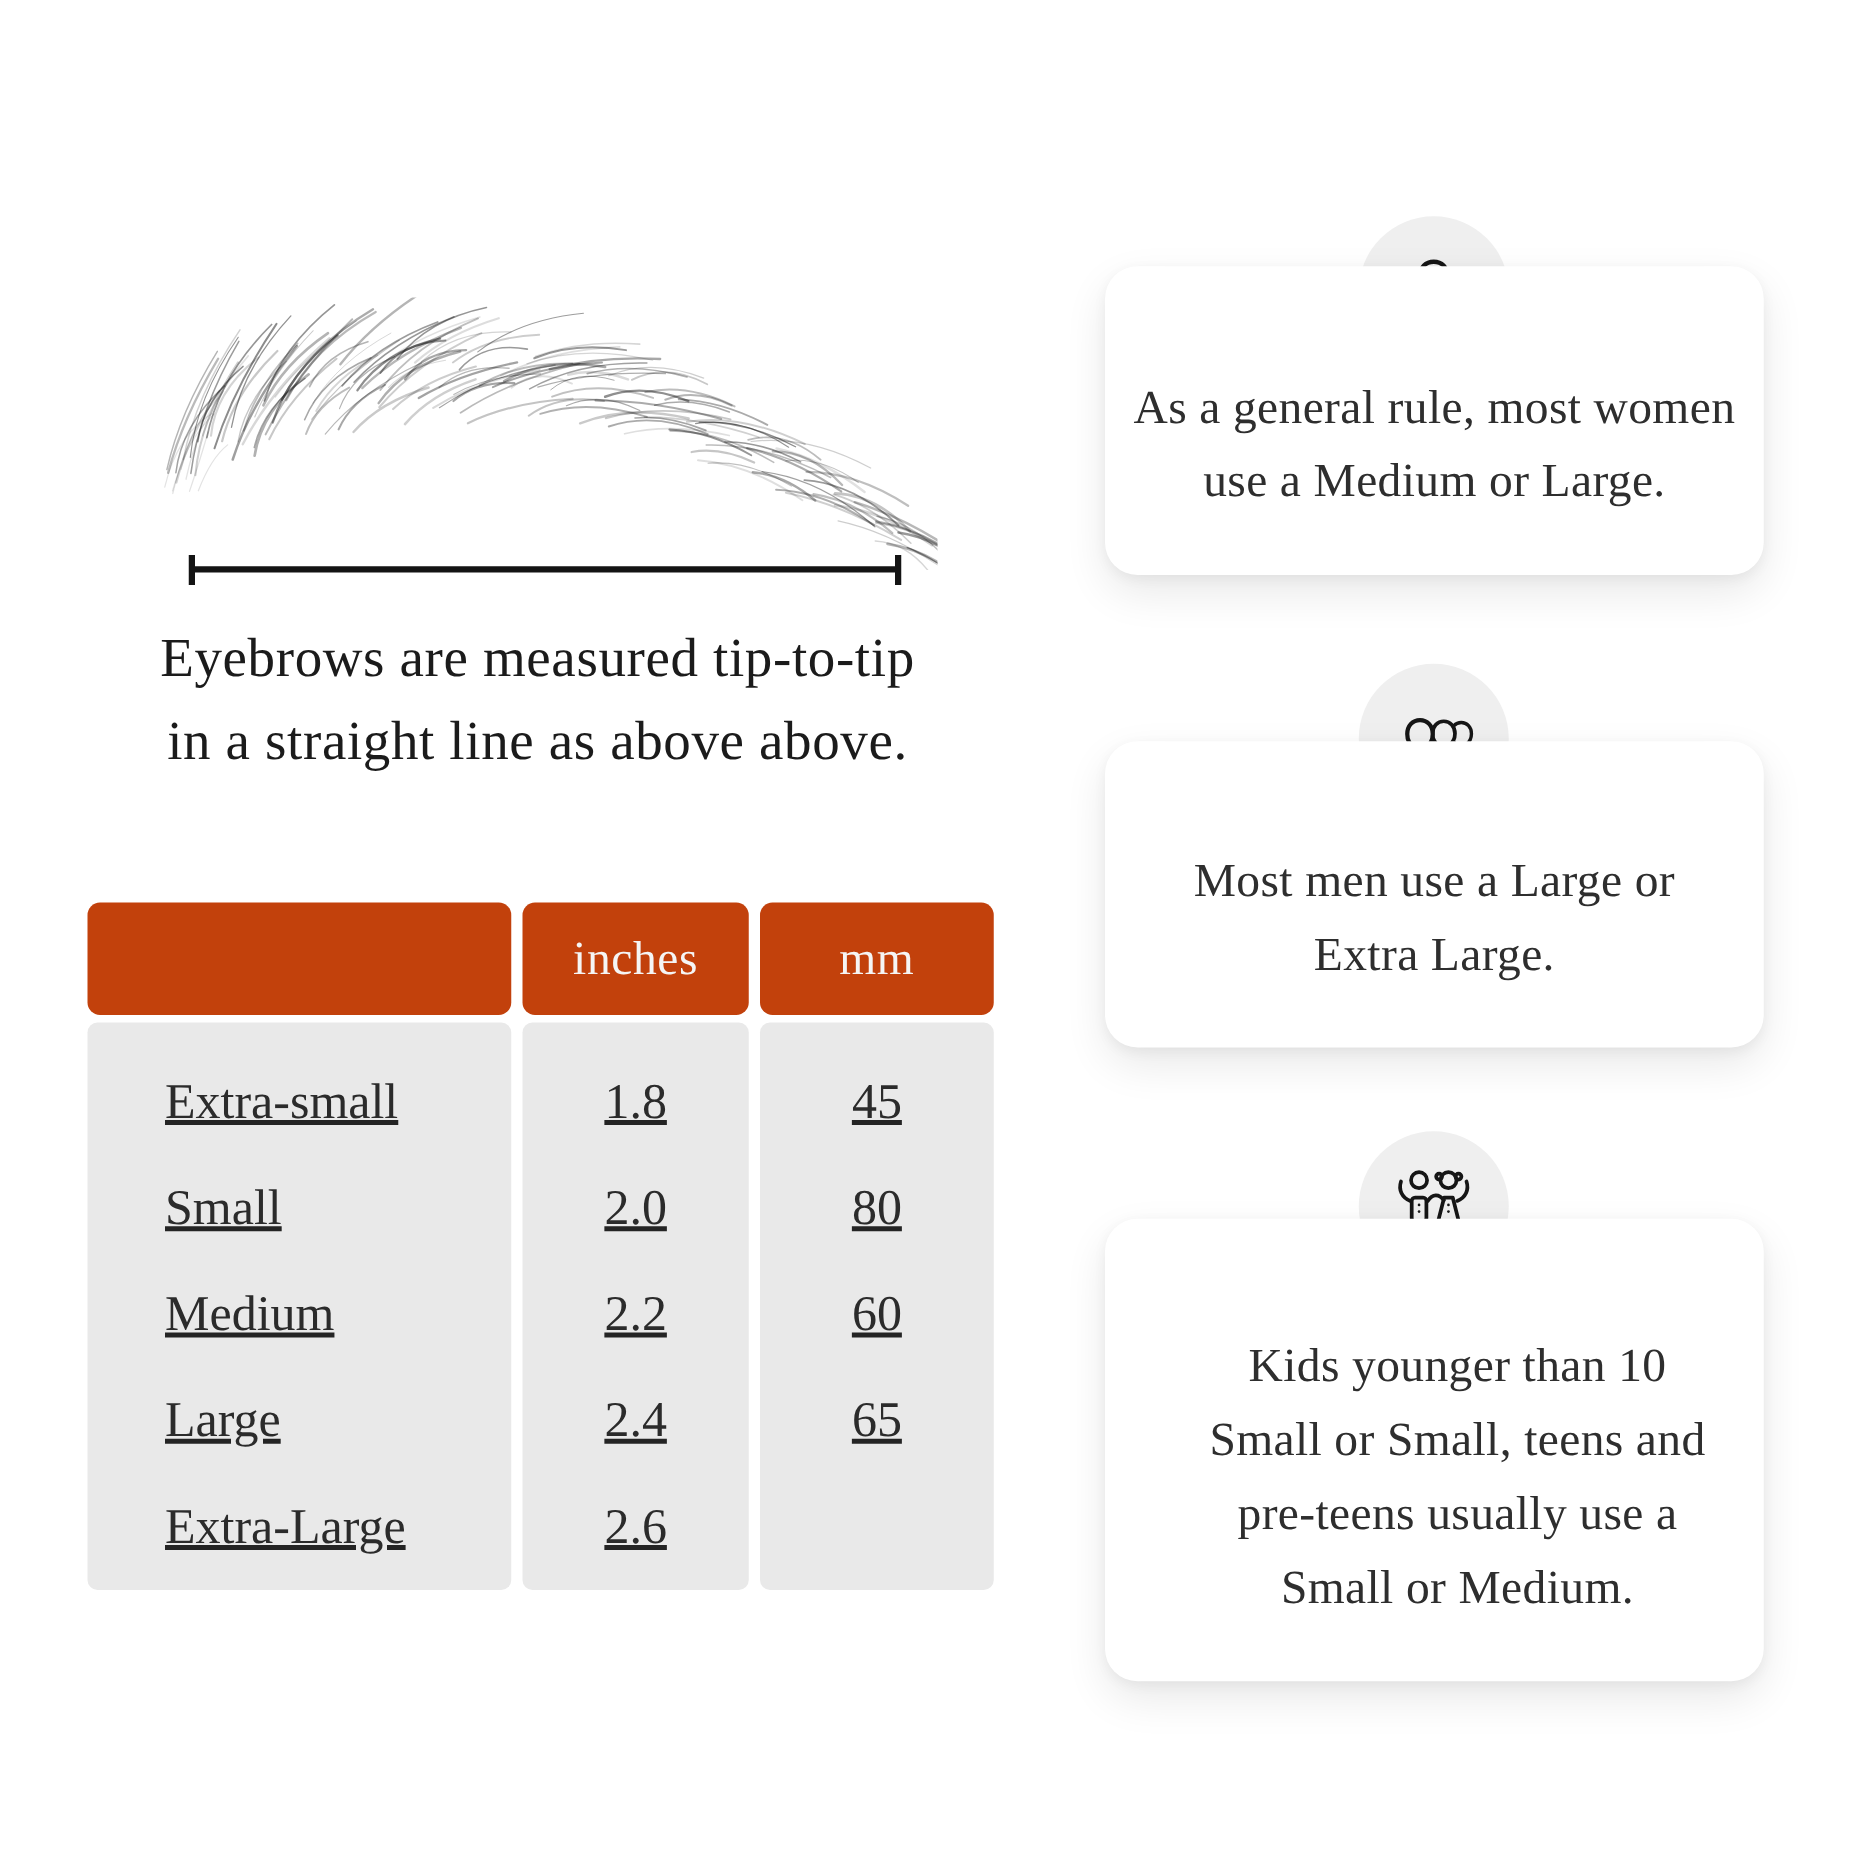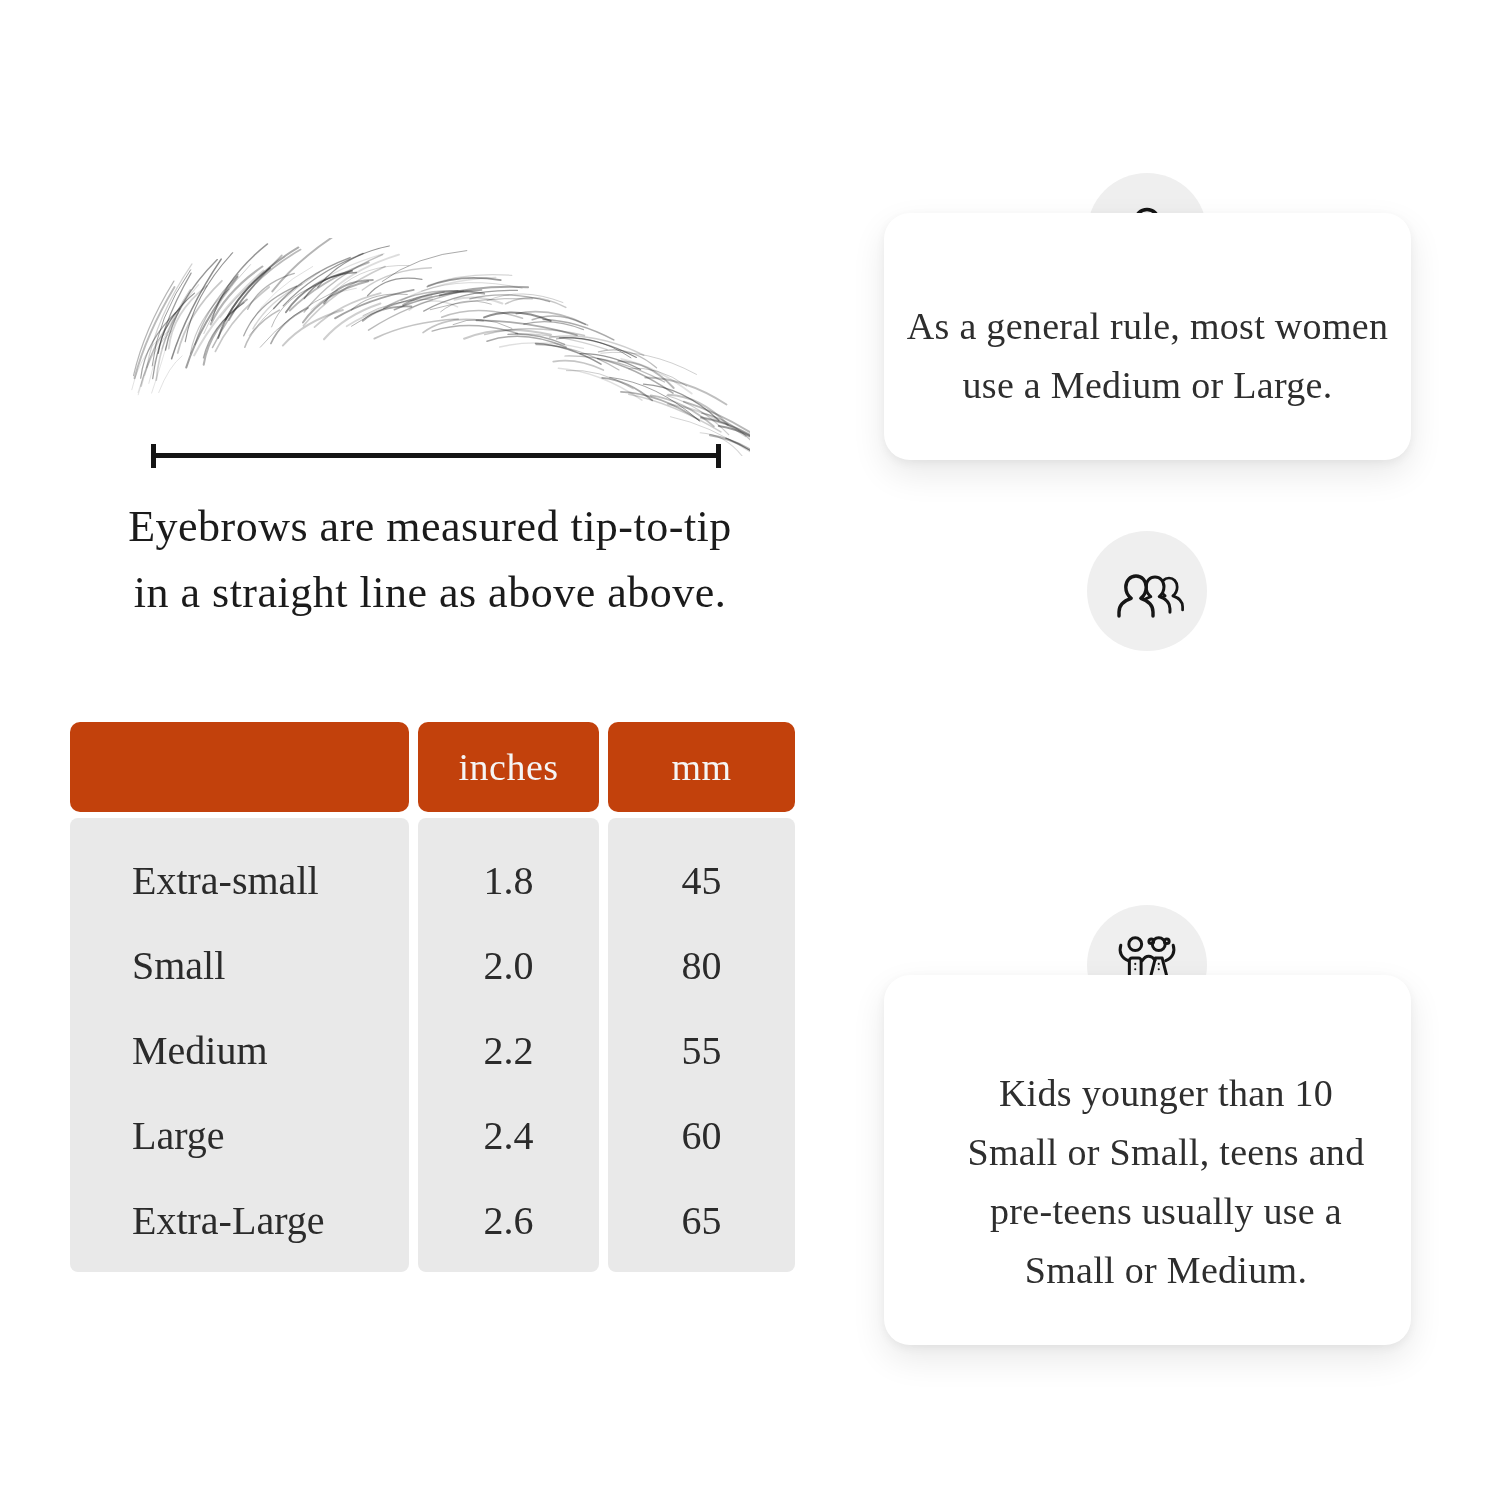--- a/index.html
+++ b/index.html
@@ -20,21 +20,21 @@
   }
   
   .size-table{position:absolute;left:70px;top:722px;width:725px;}
   .t-head,.t-body{display:grid;grid-template-columns:339px 181px 187px;column-gap:9px;}
   .t-head .hcell{
     height:90px;background:#c2410c;border-radius:10px;
     display:flex;align-items:center;justify-content:center;
     color:#f5f5f5;font-size:38px;letter-spacing:.5px;
   }
   .t-body{margin-top:6px;}
-  .t-col{background:#e9e9e9;border-radius:8px;padding:20px 0 9px 0;}
+  .t-col{background:#e9e9e9;border-radius:8px;padding:20px 0 9px 0;text-decoration:underline;}
   .t-cell{height:85px;display:flex;align-items:center;justify-content:center;font-size:40px;color:#2b2b2b;}
   .t-col.labels .t-cell{justify-content:flex-start;padding-left:62px;}
   
   .card{
     position:absolute;left:884px;width:527px;background:#ffffff;border-radius:26px;
     box-shadow:0 14px 34px rgba(0,0,0,0.09), 0 3px 10px rgba(0,0,0,0.05);
     display:flex;align-items:center;justify-content:center;
   }
   .card .card-text{text-align:center;font-size:38px;line-height:59px;color:#2e2e2e;letter-spacing:.3px;}
   .card1{top:213px;height:247px;padding-top:38px;box-sizing:border-box;}
@@ -227,21 +227,20 @@
       <div class="t-col">
         <div class="t-cell">1.8</div>
         <div class="t-cell">2.0</div>
         <div class="t-cell">2.2</div>
         <div class="t-cell">2.4</div>
         <div class="t-cell">2.6</div>
       </div>
       <div class="t-col">
         <div class="t-cell">45</div>
         <div class="t-cell">80</div>
-        <div class="t-cell">55</div>
         <div class="t-cell">60</div>
         <div class="t-cell">65</div>
       </div>
     </div>
   </div>
 
   <div class="icon-circle circ1">
     <svg width="80" height="56" viewBox="0 0 78 54" fill="none" stroke="#161616" stroke-width="3.4" stroke-linejoin="round" stroke-linecap="round">
       <path transform="translate(17,10) scale(0.78)" d="M0 0 C6.5 0 10.5 4.5 10.5 10.5 C10.5 15.3 8.6 19.2 5.6 21.6 C15 25.2 20.2 31.2 21 39 L21 43 L-21 43 L-21 39 C-20.2 31.2 -15 25.2 -5.6 21.6 C-8.6 19.2 -10.5 15.3 -10.5 10.5 C-10.5 4.5 -6.5 0 0 0 Z"></path>
       <path transform="translate(61,10) scale(0.78)" d="M0 0 C6.5 0 10.5 4.5 10.5 10.5 C10.5 15.3 8.6 19.2 5.6 21.6 C15 25.2 20.2 31.2 21 39 L21 43 L-21 43 L-21 39 C-20.2 31.2 -15 25.2 -5.6 21.6 C-8.6 19.2 -10.5 15.3 -10.5 10.5 C-10.5 4.5 -6.5 0 0 0 Z"></path>
@@ -256,20 +255,26 @@
   </div>
 
   <div class="icon-circle circ2">
     <svg width="84" height="58" viewBox="0 0 84 58" fill="none" stroke="#161616" stroke-width="3.4" stroke-linejoin="round" stroke-linecap="round">
       <path transform="translate(64,16) scale(0.8)" d="M-17 40 L-17 36 C-17 28.5 -11.5 24.5 -4.8 22.3 C-8.2 19.6 -10.2 15.6 -10.2 11.2 C-10.2 4.6 -5.8 0 0 0 C5.8 0 10.2 4.6 10.2 11.2 C10.2 15.6 8.2 19.6 4.8 22.3 C11.5 24.5 17 28.5 17 36 L17 40"></path>
       <path transform="translate(50,15) scale(0.88)" fill="#efefef" stroke="none" d="M-17 40 L-17 36 C-17 28.5 -11.5 24.5 -4.8 22.3 C-8.2 19.6 -10.2 15.6 -10.2 11.2 C-10.2 4.6 -5.8 0 0 0 C5.8 0 10.2 4.6 10.2 11.2 C10.2 15.6 8.2 19.6 4.8 22.3 C11.5 24.5 17 28.5 17 36 L17 40 Z"></path>
       <path transform="translate(50,15) scale(0.88)" d="M-17 40 L-17 36 C-17 28.5 -11.5 24.5 -4.8 22.3 C-8.2 19.6 -10.2 15.6 -10.2 11.2 C-10.2 4.6 -5.8 0 0 0 C5.8 0 10.2 4.6 10.2 11.2 C10.2 15.6 8.2 19.6 4.8 22.3 C11.5 24.5 17 28.5 17 36 L17 40"></path>
       <path transform="translate(31,14)" fill="#efefef" stroke="none" d="M-17 40 L-17 36 C-17 28.5 -11.5 24.5 -4.8 22.3 C-8.2 19.6 -10.2 15.6 -10.2 11.2 C-10.2 4.6 -5.8 0 0 0 C5.8 0 10.2 4.6 10.2 11.2 C10.2 15.6 8.2 19.6 4.8 22.3 C11.5 24.5 17 28.5 17 36 L17 40 Z"></path>
       <path transform="translate(31,14)" d="M-17 40 L-17 36 C-17 28.5 -11.5 24.5 -4.8 22.3 C-8.2 19.6 -10.2 15.6 -10.2 11.2 C-10.2 4.6 -5.8 0 0 0 C5.8 0 10.2 4.6 10.2 11.2 C10.2 15.6 8.2 19.6 4.8 22.3 C11.5 24.5 17 28.5 17 36 L17 40"></path>
     </svg>
+  </div>
+  <div class="card card2">
+    <div class="card-text">
+      <div>Most men use a Large or</div>
+      <div>Extra Large.</div>
+    </div>
   </div>
 
   <div class="icon-circle circ3">
     <svg width="70" height="62" viewBox="0 0 64 58" fill="none" stroke="#161616" stroke-width="2.8" stroke-linejoin="round" stroke-linecap="round">
 
       <circle cx="21" cy="9.5" r="6"></circle>
       <path d="M14.5 25 C8 22.5 5.5 16.5 7.5 10.5"></path>
       <path d="M27.5 25 C31 19.5 36 19.5 39.5 24.5"></path>
       <rect x="15.5" y="22.5" width="11" height="18" rx="2.5"></rect>
       <path d="M19 40.5 L19 51"></path>

